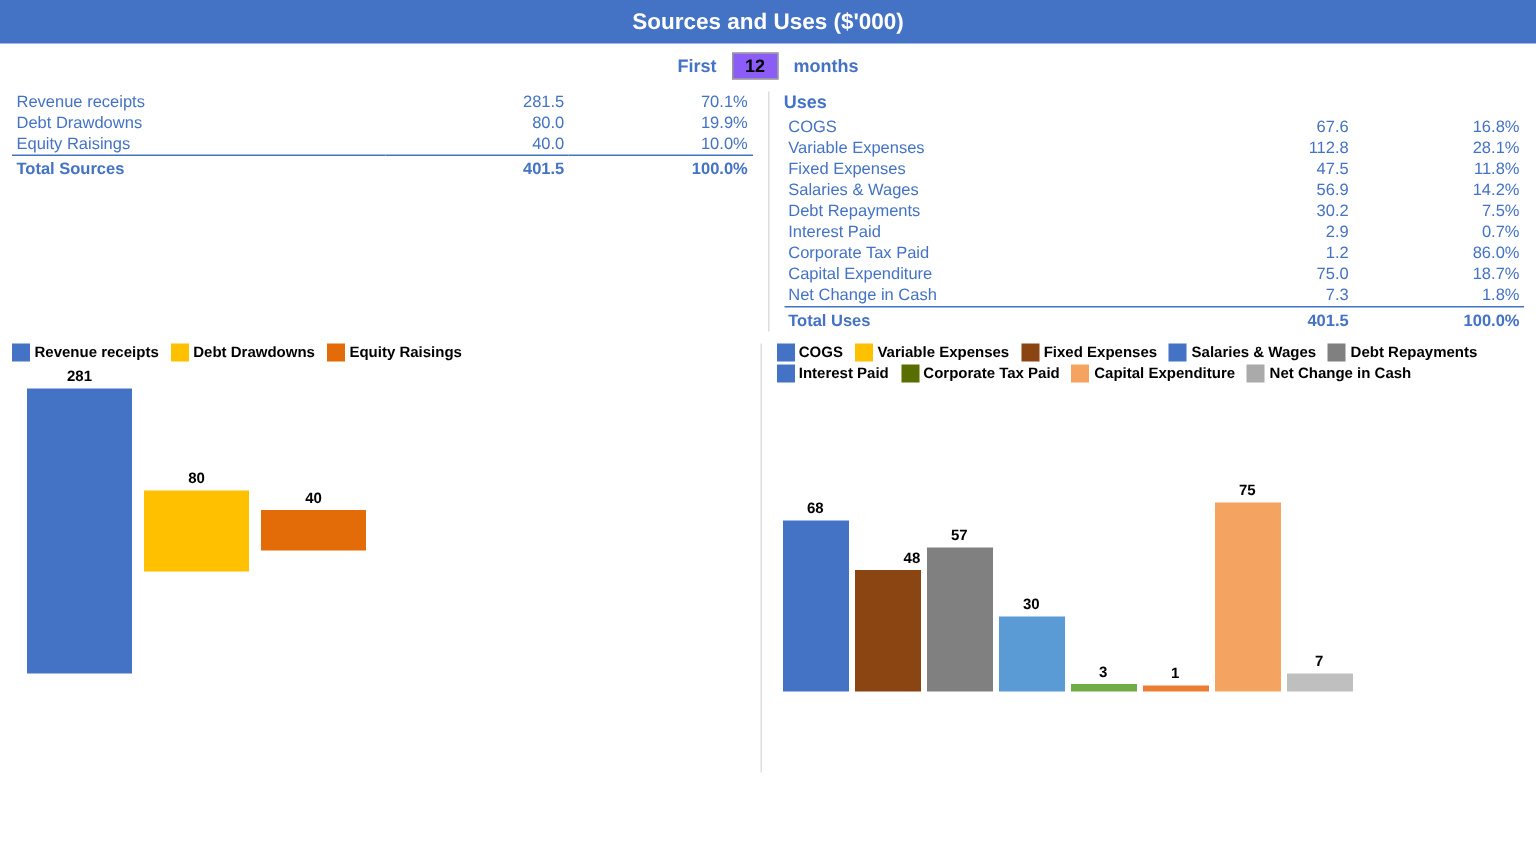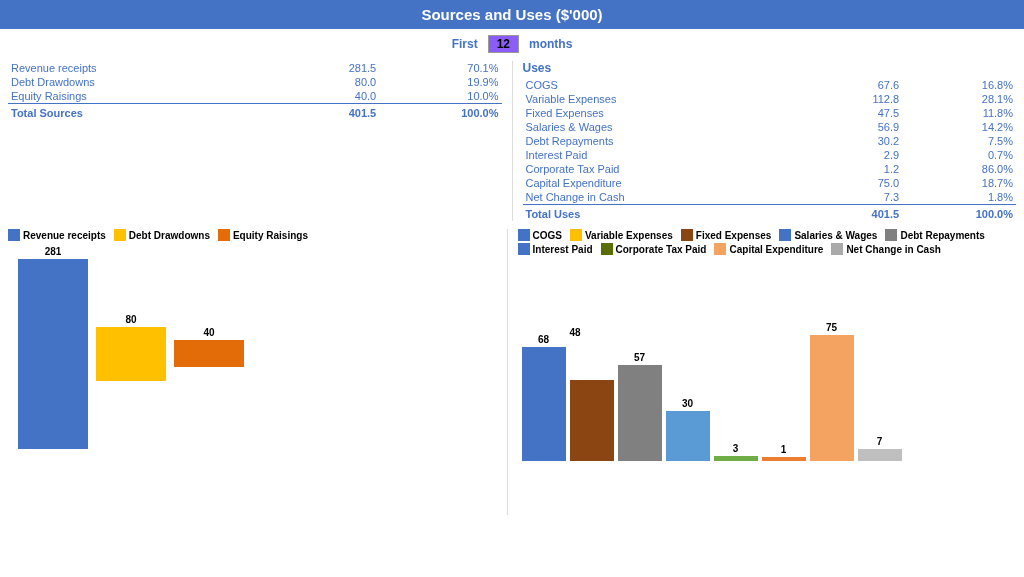--- a/index.html
+++ b/index.html
@@ -337,21 +337,21 @@
         <div class="legend-item">
           <span class="legend-color" style="background:#AAAAAA;width:12px;height:12px;"></span>
           <span>Net Change in Cash</span>
         </div>
       </div>
     <div class="right-bar-chart" id="right-bar-chart">
         <div class="bar-group" style="align-items: center;">
       <div class="bar-label-top">68</div>
       <div class="bar" style="width:44px;height:114px;background:#4472C4;"></div>
     </div>
-        <div class="bar-group" style="align-items: flex-start; gap: 40px;">
+        <div class="bar-group" style="align-items: flex-end;">
       <div class="bar-label-top">48</div>
       <div class="bar" style="width:44px;height:81px;background:#8B4513;"></div>
     </div>
         <div class="bar-group" style="align-items: center;">
       <div class="bar-label-top">57</div>
       <div class="bar" style="width:44px;height:96px;background:#808080;"></div>
     </div>
         <div class="bar-group" style="align-items: center;">
       <div class="bar-label-top">30</div>
       <div class="bar" style="width:44px;height:50px;background:#5B9BD5;"></div>

